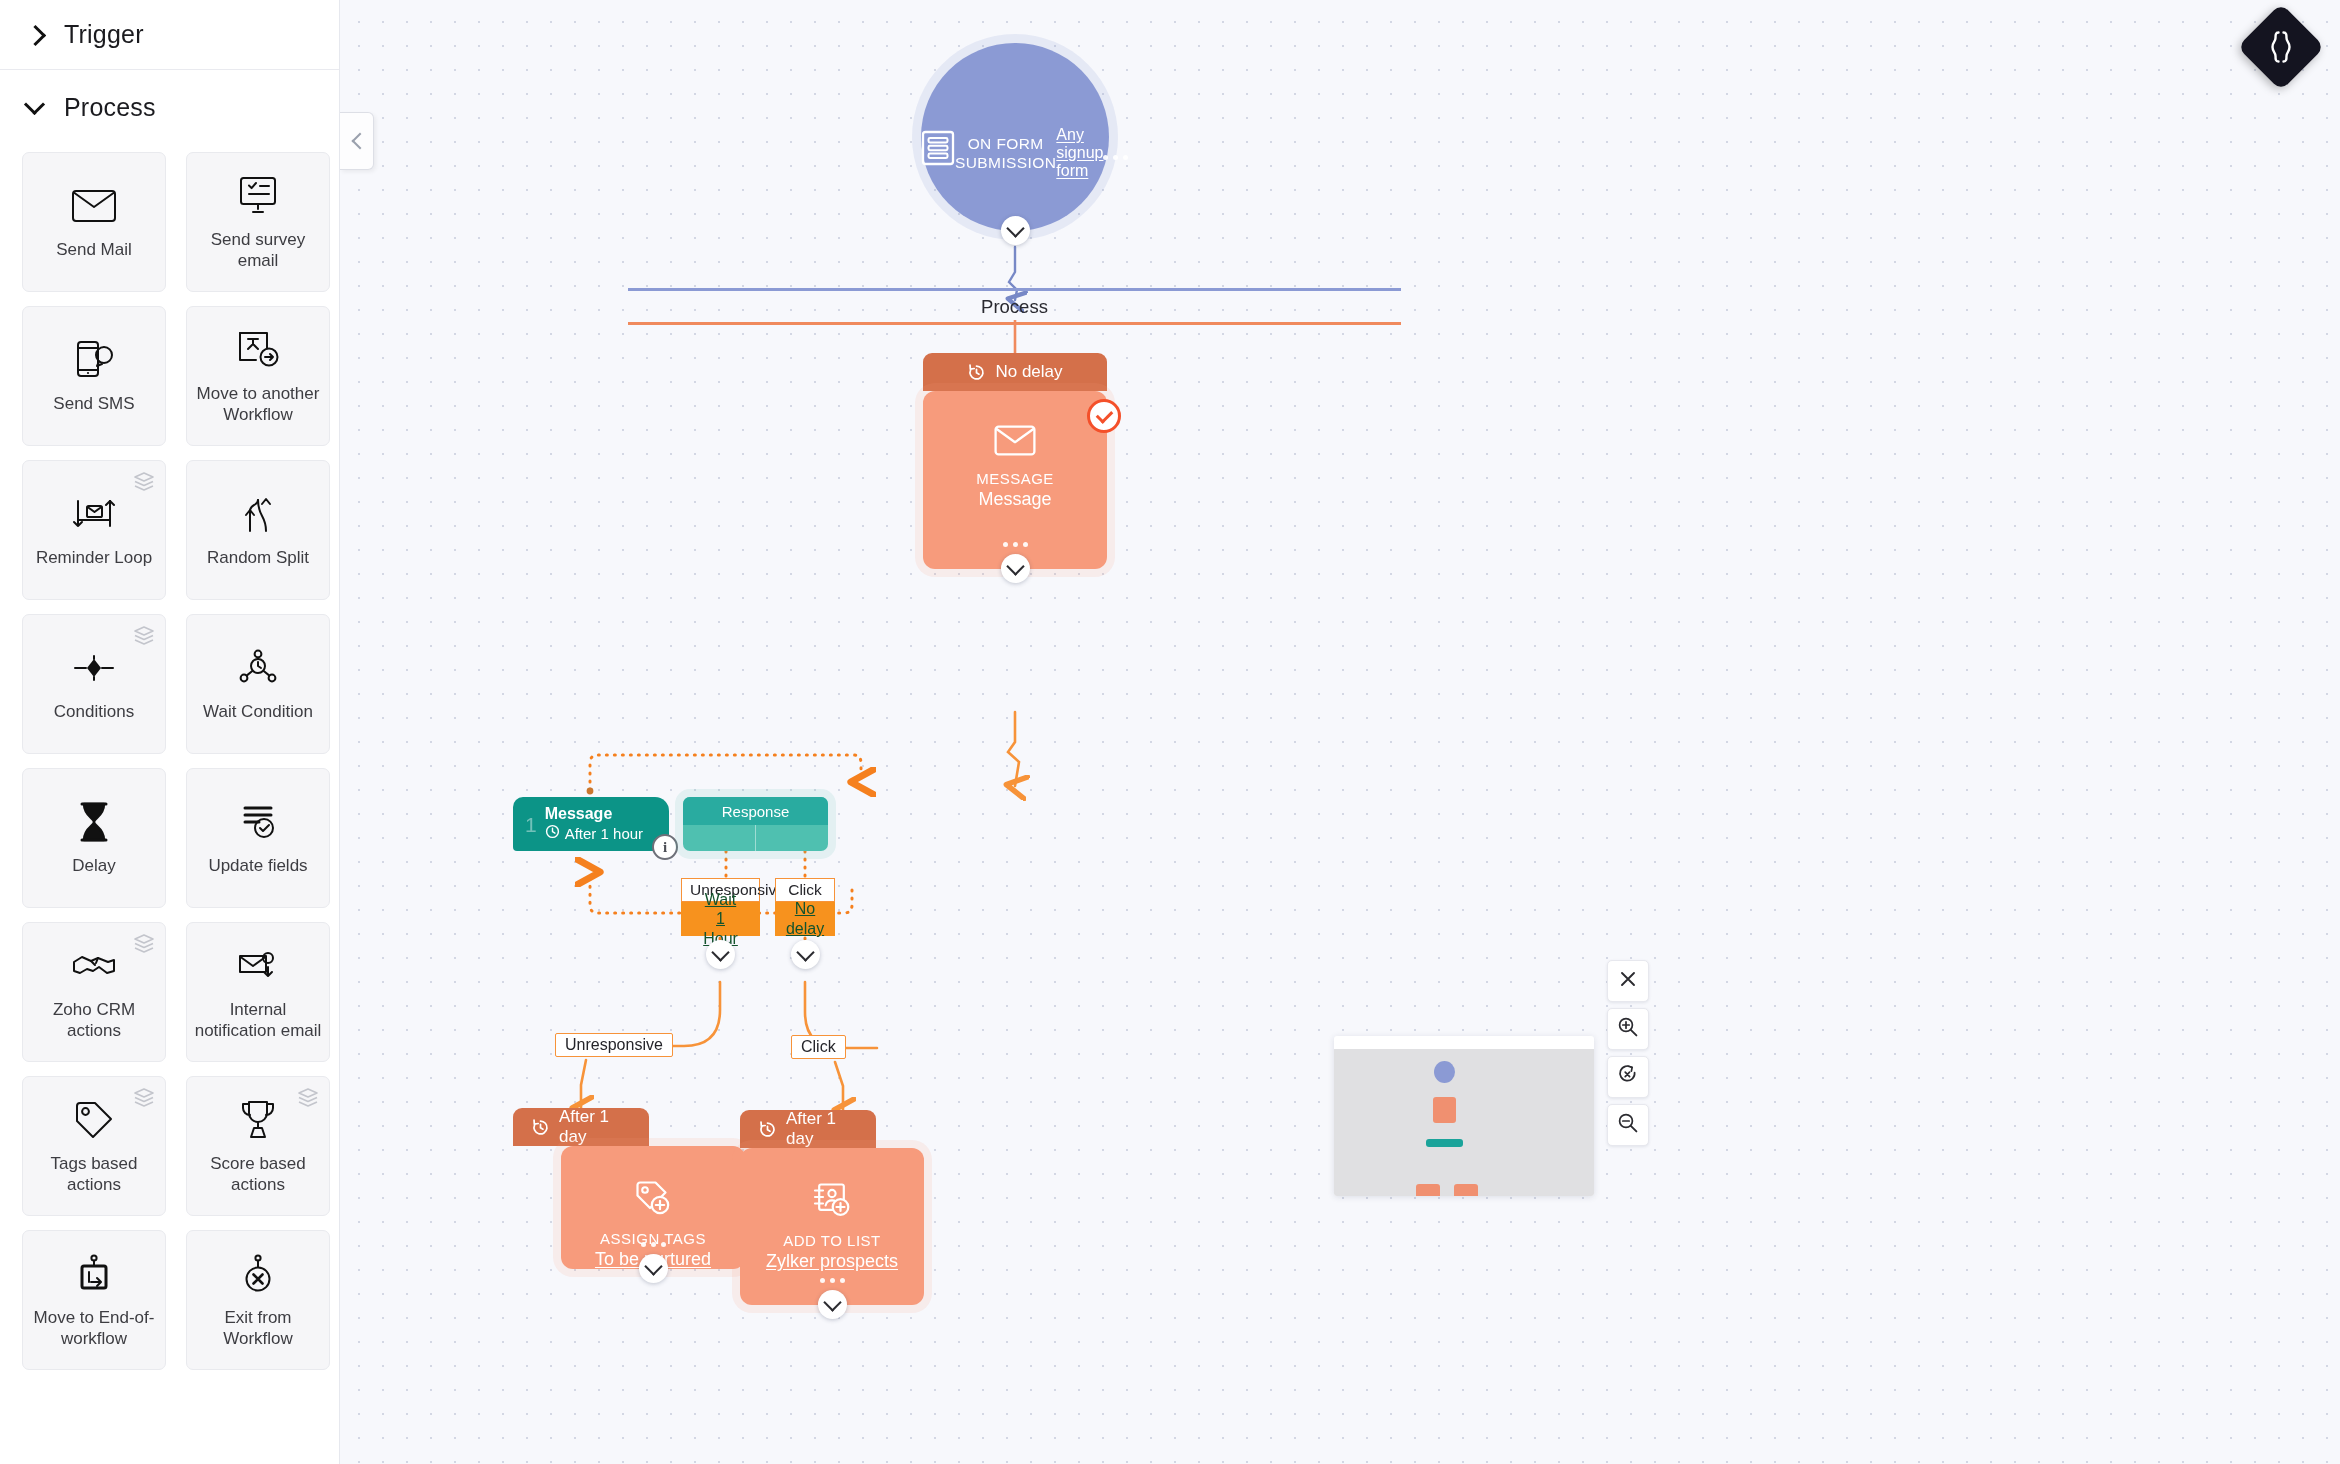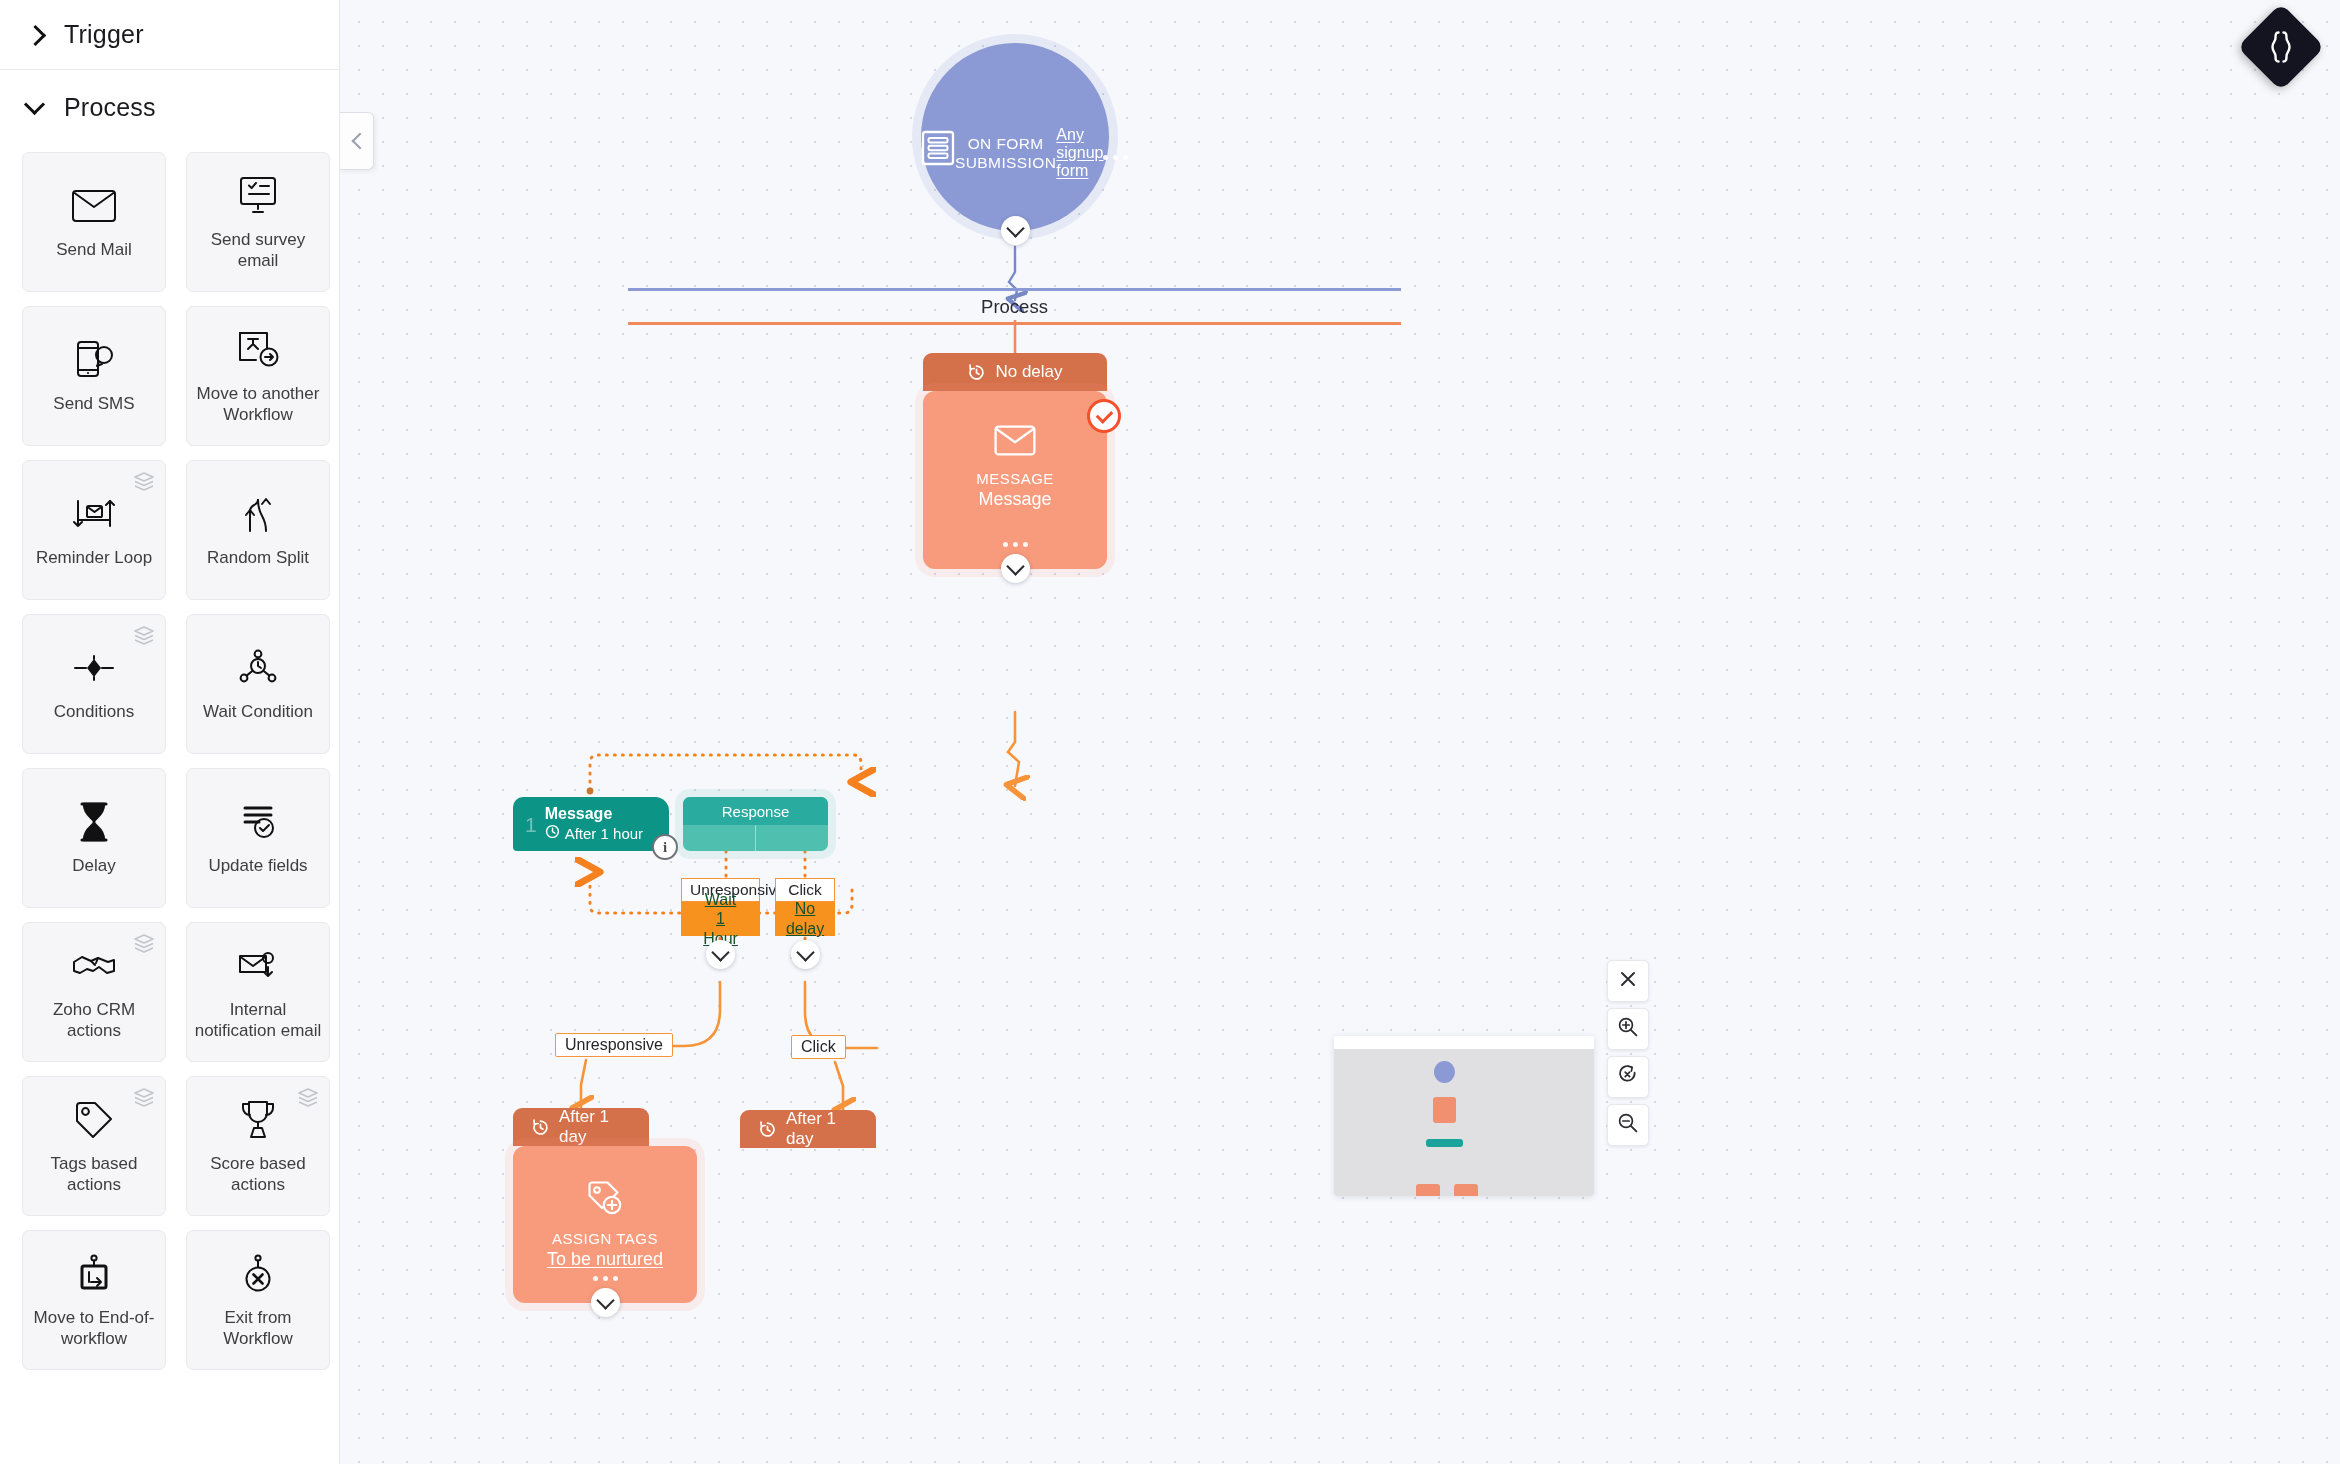--- a/index.html
+++ b/index.html
@@ -662,21 +662,21 @@
       <div class="delay-pill" style="width:136px;">
         <span>
           <svg width="19" height="19" viewBox="0 0 20 20">
             <path d="M10 3.2a6.8 6.8 0 1 1-6.2 4" fill="none" stroke="#fff" stroke-width="1.8" stroke-linecap="round"></path>
             <path d="M3.2 2.2 L3.5 6.4 L7.6 5.8" fill="none" stroke="#fff" stroke-width="1.8" stroke-linecap="round" stroke-linejoin="round"></path>
             <path d="M10 6.6 V10.2 L12.6 11.8" fill="none" stroke="#fff" stroke-width="1.8" stroke-linecap="round"></path>
           </svg>
         </span>
         <span>After 1 day</span>
       </div>
-      <div class="big-node" style="height:157px;">
+      <div class="big-node" style="height:123px;margin-left:48px;">
         <span class="bicon">
           <svg width="40" height="36" viewBox="0 0 40 36">
             <path d="M22.5,2.5 L32.5,12.5 L17,28 L4.5,15.5 L4.5,5 A2.5,2.5 0 0 1 7,2.5 Z" fill="none" stroke="#fff" stroke-width="2.2" stroke-linejoin="round"></path>
             <circle cx="12" cy="10" r="2.8" fill="none" stroke="#fff" stroke-width="2.1"></circle>
             <circle cx="27" cy="25" r="8.2" fill="#f79b7c" stroke="#fff" stroke-width="2.2"></circle>
             <path d="M27,20.8 V29.2 M22.8,25 H31.2" stroke="#fff" stroke-width="2.2" stroke-linecap="round"></path>
           </svg>
         </span>
         <div class="btype">ASSIGN TAGS</div>
         <div class="bname link">To be nurtured</div>
@@ -693,20 +693,40 @@
       <div class="delay-pill" style="width:136px;">
         <span>
           <svg width="19" height="19" viewBox="0 0 20 20">
             <path d="M10 3.2a6.8 6.8 0 1 1-6.2 4" fill="none" stroke="#fff" stroke-width="1.8" stroke-linecap="round"></path>
             <path d="M3.2 2.2 L3.5 6.4 L7.6 5.8" fill="none" stroke="#fff" stroke-width="1.8" stroke-linecap="round" stroke-linejoin="round"></path>
             <path d="M10 6.6 V10.2 L12.6 11.8" fill="none" stroke="#fff" stroke-width="1.8" stroke-linecap="round"></path>
           </svg>
         </span>
         <span>After 1 day</span>
       </div>
+      <div class="big-node" style="height:157px;">
+        <span class="bicon">
+          <svg width="40" height="36" viewBox="0 0 40 36">
+            <path d="M9,2.5 H30 A1.8,1.8 0 0 1 31.8,4.3 V26 A1.8,1.8 0 0 1 30,27.8 H9 A1.8,1.8 0 0 1 7.2,26 V4.3 A1.8,1.8 0 0 1 9,2.5 Z" fill="none" stroke="#fff" stroke-width="2.2"></path>
+            <path d="M3,8.5 H11 M3,15 H11 M3,21.5 H11" stroke="#fff" stroke-width="2.2" stroke-linecap="round"></path>
+            <circle cx="20" cy="11.5" r="3.6" fill="none" stroke="#fff" stroke-width="2.1"></circle>
+            <path d="M13.6,23.4 a6.6,6.6 0 0 1 12.8,0" fill="none" stroke="#fff" stroke-width="2.1" stroke-linecap="round"></path>
+            <circle cx="28.5" cy="25" r="7.8" fill="#f79b7c" stroke="#fff" stroke-width="2.2"></circle>
+            <path d="M28.5,21 V29 M24.5,25 H32.5" stroke="#fff" stroke-width="2.2" stroke-linecap="round"></path>
+          </svg>
+        </span>
+        <div class="btype">ADD TO LIST</div>
+        <div class="bname link">Zylker prospects</div>
+        <div class="dots3">
+            <i></i>
+            <i></i>
+            <i></i>
+          </div>
+        <div class="port" style="left:calc(50% - 14.5px); bottom:-14px;"></div>
+      </div>
     </div>
 
     <div id="code-diamond">
       <span class="gl">
         <svg width="24" height="34" viewBox="0 0 24 34">
           <path d="M9.5,2.5 C6.5,2.5 6.5,5 6.5,8 C6.5,12 3.5,12 3.5,17 C3.5,22 6.5,22 6.5,26 C6.5,29 6.5,31.5 9.5,31.5" fill="none" stroke="#fff" stroke-width="2.4" stroke-linecap="round"></path>
           <path d="M14.5,2.5 C17.5,2.5 17.5,5 17.5,8 C17.5,12 20.5,12 20.5,17 C20.5,22 17.5,22 17.5,26 C17.5,29 17.5,31.5 14.5,31.5" fill="none" stroke="#fff" stroke-width="2.4" stroke-linecap="round"></path>
         </svg>
       </span>
     </div>

